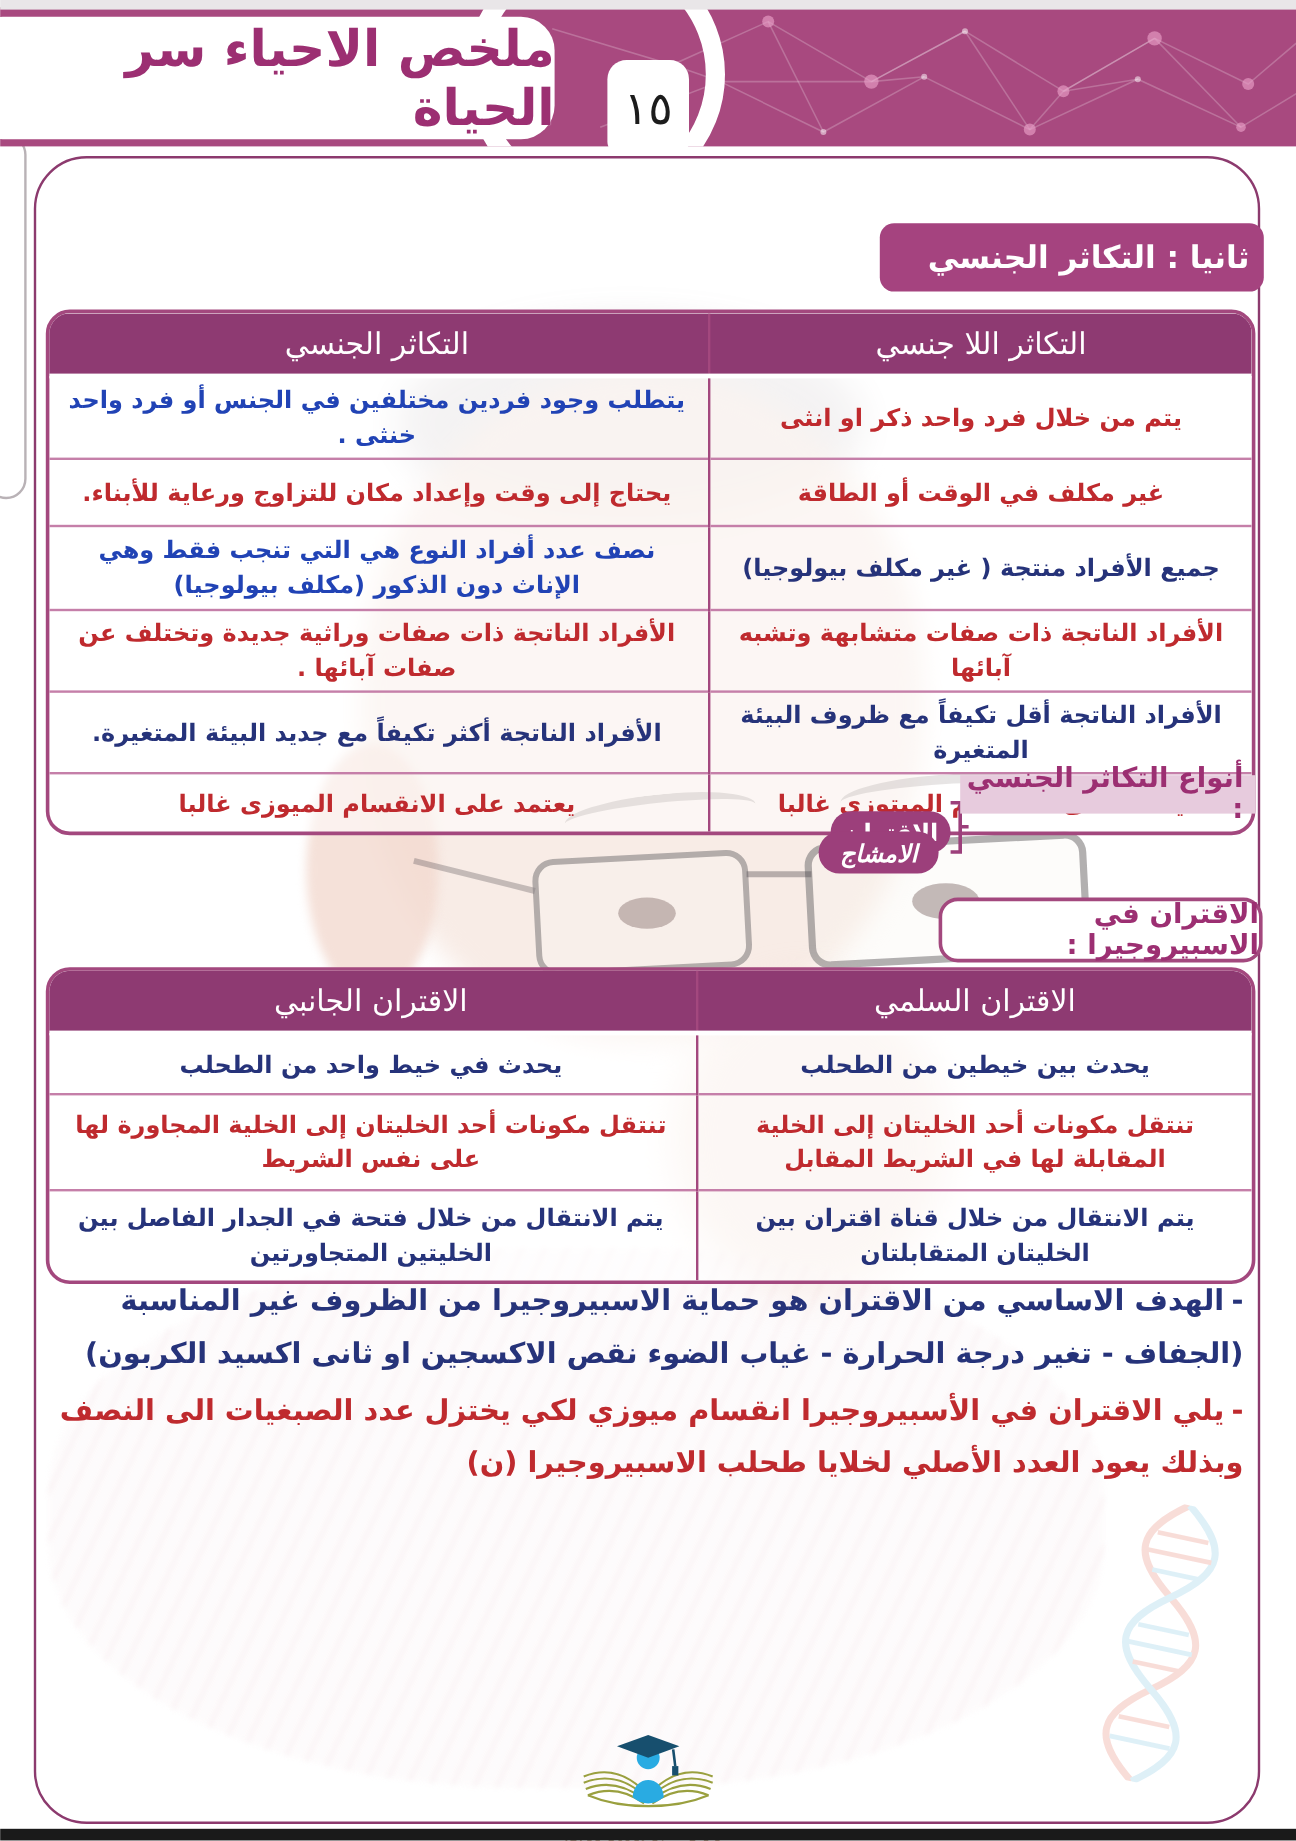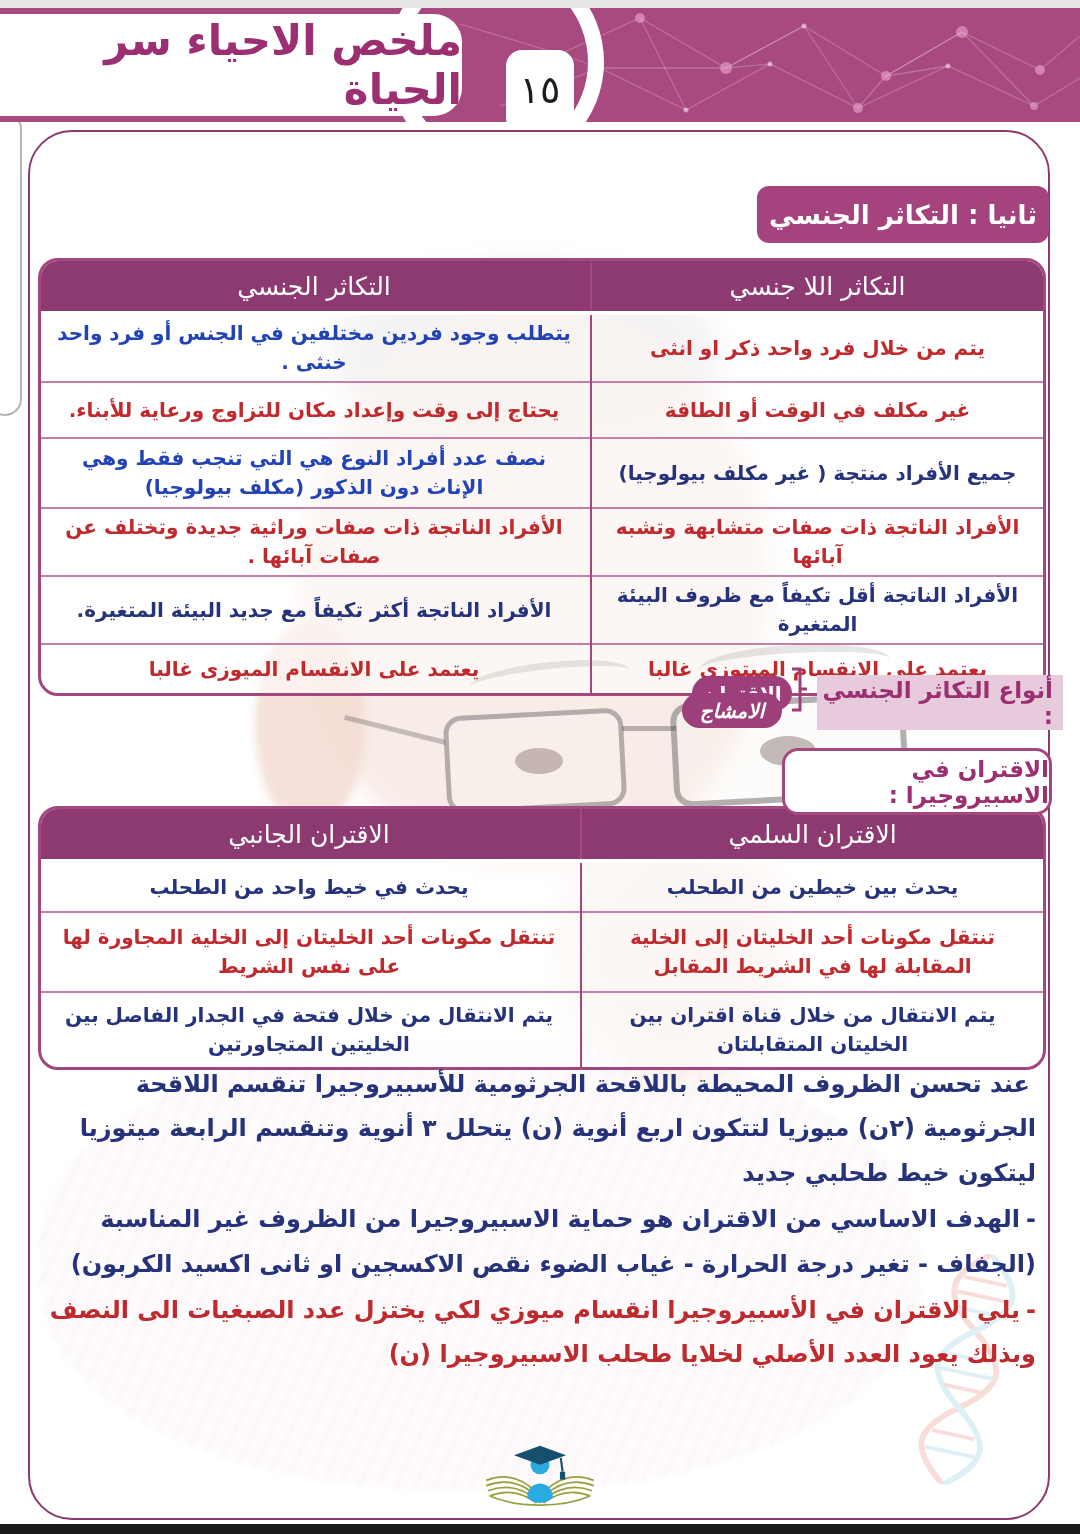--- a/index.html
+++ b/index.html
@@ -42,34 +42,34 @@
   .wm-arm{left:348px;top:688px;width:104px;height:40px;border-bottom:5px solid rgba(75,70,75,.30);
           transform:rotate(14deg);}
   .wm-eye1{left:515px;top:748px;width:48px;height:26px;background:rgba(80,50,50,.30);border-radius:50%;}
   .wm-eye2{left:760px;top:736px;width:56px;height:30px;background:rgba(80,50,50,.33);border-radius:50%;}
   .wm-chin{left:560px;top:820px;width:230px;height:260px;background:rgba(244,224,214,.55);
            border-radius:50%;filter:blur(16px);}
   .wm-shirt{left:40px;top:1040px;width:880px;height:450px;border-radius:45%;
             background:repeating-linear-gradient(115deg,rgba(222,170,180,.20) 0 3px,rgba(250,242,244,.35) 3px 17px);
             filter:blur(2px);opacity:.75;}
   
-  .section-title{position:absolute;left:757px;top:186px;width:292px;height:57px;background:var(--title_bg);
-                 border-radius:12px;display:flex;align-items:center;justify-content:center;z-index:3;}
+  .section-title{position:absolute;left:733px;top:186px;width:292px;height:57px;background:var(--title_bg);
+                 border-radius:12px;display:flex;align-items:center;justify-content:center;z-index:3;padding-left:28px;}
   .section-title span{color:#fff;font-size:26px;font-weight:bold;}
-  .types-banner{position:absolute;left:817px;top:646px;width:246px;height:55px;background:var(--banner_bg);
+  .types-banner{position:absolute;left:800px;top:646px;width:246px;height:32px;background:var(--banner_bg);
                 display:flex;align-items:center;justify-content:flex-start;padding-right:10px;
-                box-sizing:border-box;z-index:3;margin-top:29px;}
+                box-sizing:border-box;z-index:3;}
   .types-banner span{color:var(--accent);font-size:23px;font-weight:bold;}
   .pill{position:absolute;width:100px;height:35px;background:var(--pill);border-radius:18px;
         display:flex;align-items:center;justify-content:center;z-index:3;}
   .pill span{color:#fff;font-size:20px;font-weight:bold;}
   .pill-1{left:692px;top:676px;}
   .pill-2{left:682px;top:693px;font-style:italic;}
   .bracket{position:absolute;left:778px;top:642px;z-index:2;}
-  .spiro-box{position:absolute;left:782px;top:748px;width:270px;height:67px;background:#fff;
+  .spiro-box{position:absolute;left:782px;top:748px;width:270px;height:54px;background:#fff;
              border:3px solid var(--divider);border-radius:16px;display:flex;align-items:center;
              justify-content:center;z-index:3;box-sizing:border-box;}
   .spiro-box span{color:var(--accent);font-size:23px;font-weight:bold;}
   
   .tbl-wrap{position:absolute;left:38px;width:1008px;border:3px solid var(--divider);
             border-radius:20px;overflow:hidden;background:rgba(255,255,255,.55);z-index:2;box-sizing:border-box;}
   .tbl-wrap.t1{top:258px;}
   .tbl-wrap.t2{top:806px;}
   table.cmp{width:100%;border-collapse:collapse;table-layout:fixed;}
   table.cmp th{background:var(--thead);color:#fff;font-size:25px;font-weight:normal;height:46px;
@@ -256,23 +256,20 @@
         <tr class="h72">
           <td class="ink-navy">يتم الانتقال من خلال قناة اقتران بين الخليتان المتقابلتان</td>
           <td class="ink-navy">يتم الانتقال من خلال فتحة في الجدار الفاصل بين الخليتين المتجاورتين</td>
         </tr>
       </tbody>
     </table>
   </div>
 
   <div class="notes">
     <div class="note ink-navy">
-      <span class="dash"></span><span>عند تحسن الظروف المحيطة باللاقحة الجرثومية للأسبيروجيرا تنقسم اللاقحة الجرثومية (٢ن) ميوزيا لتتكون اربع أنوية (ن) يتحلل ٣ أنوية وتنقسم الرابعة ميتوزيا ليتكون خيط طحلبي جديد</span>
-    </div>
-    <div class="note ink-navy">
       <span class="dash">-</span><span>الهدف الاساسي من الاقتران هو حماية الاسبيروجيرا من الظروف غير المناسبة (الجفاف - تغير درجة الحرارة - غياب الضوء نقص الاكسجين او ثانى اكسيد الكربون)</span>
     </div>
     <div class="note ink-red">
       <span class="dash">-</span><span>يلي الاقتران في الأسبيروجيرا انقسام ميوزي لكي يختزل عدد الصبغيات الى النصف وبذلك يعود العدد الأصلي لخلايا طحلب الاسبيروجيرا (ن)</span>
     </div>
   </div>
 
   <div class="logo">
     <svg width="150" height="78" viewBox="0 0 140 90">
       <g stroke="#9AA03F" stroke-width="2" fill="none">

